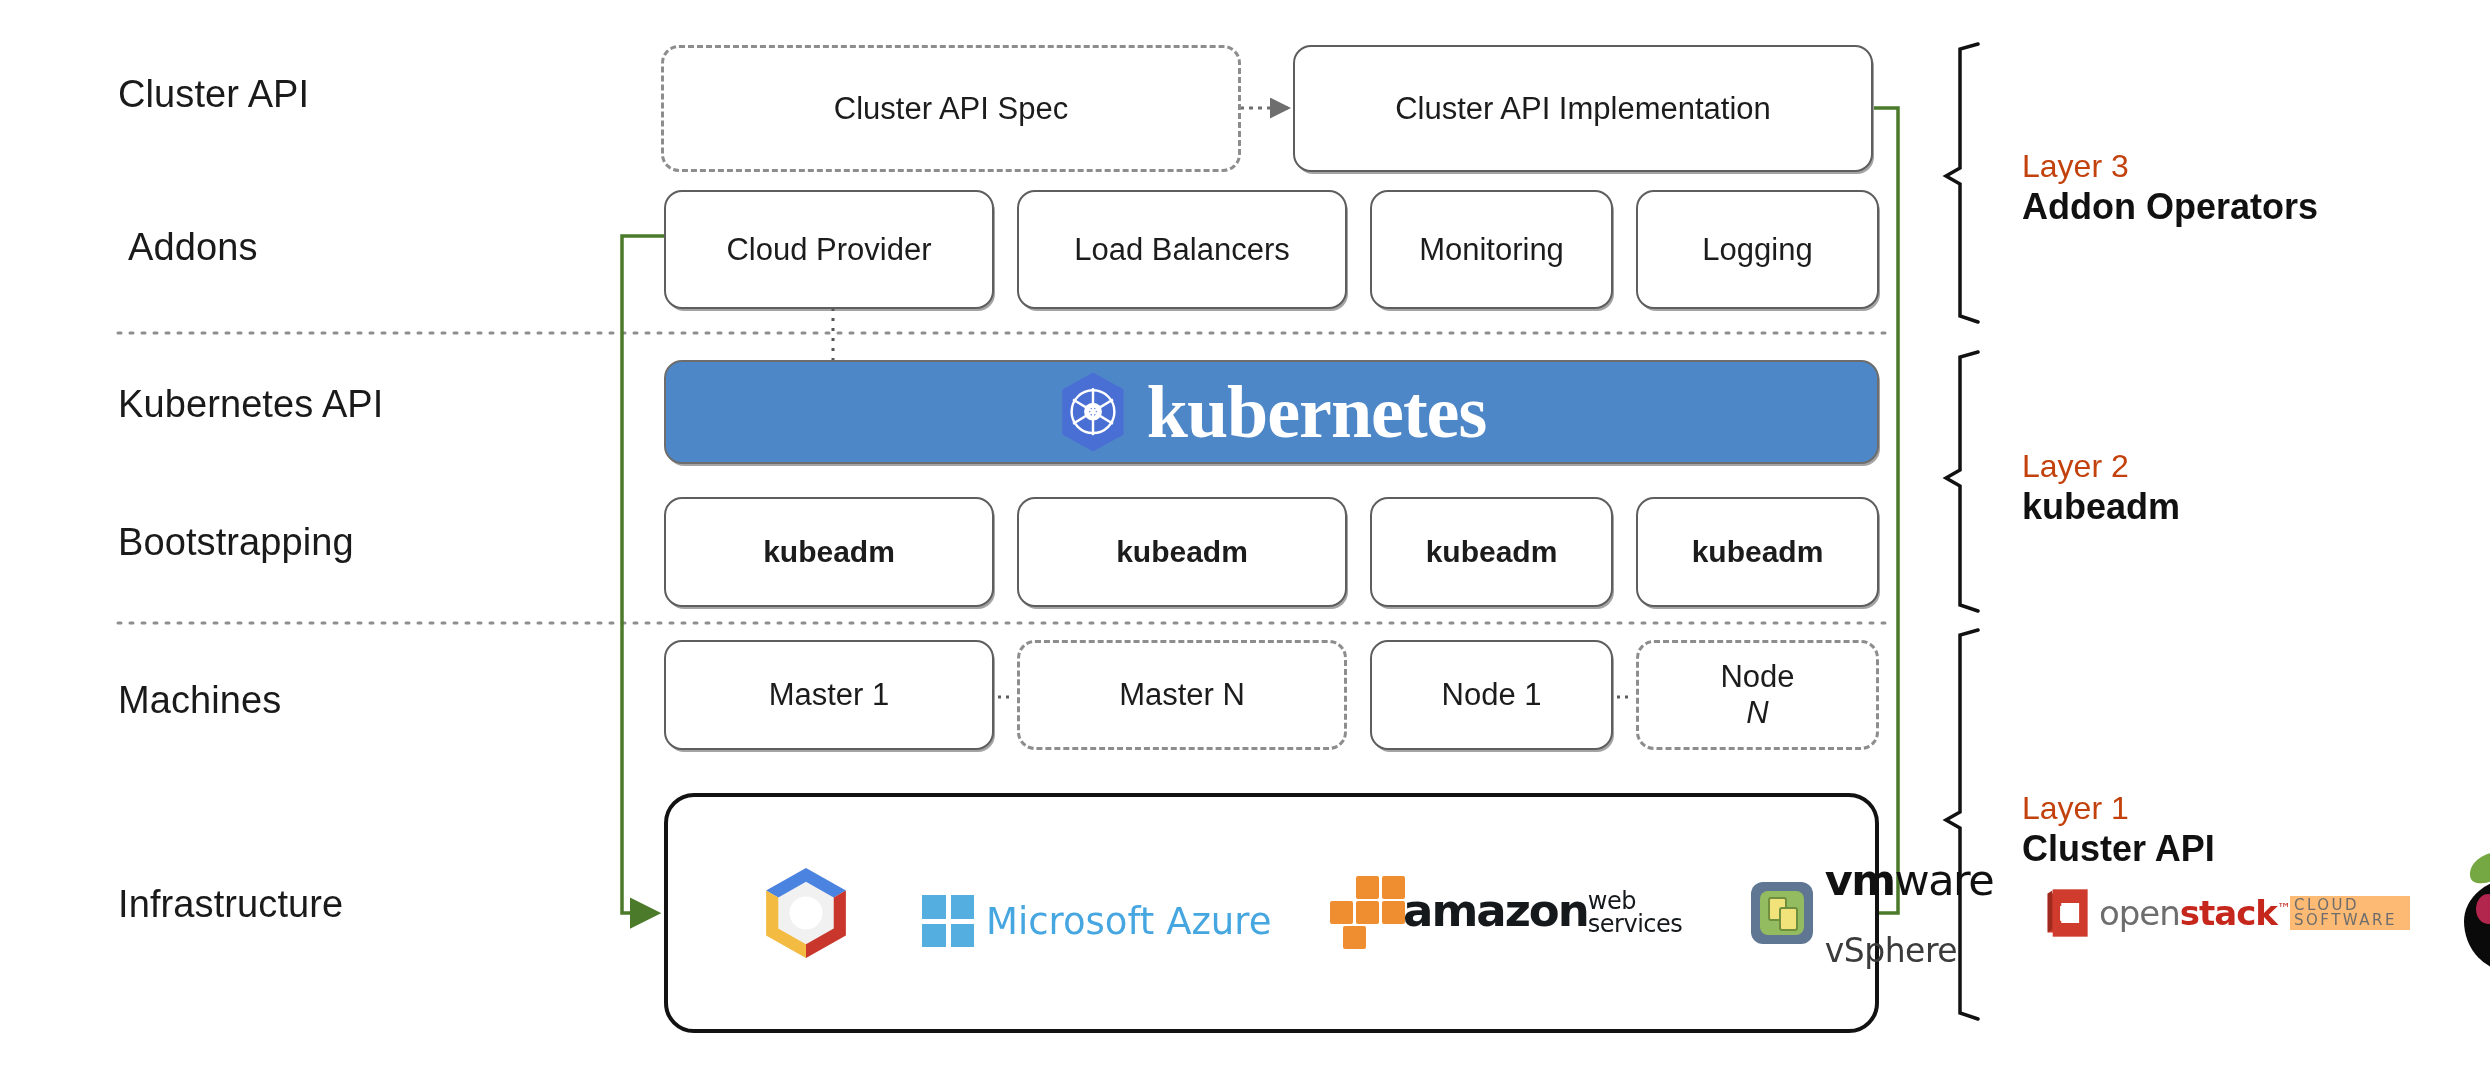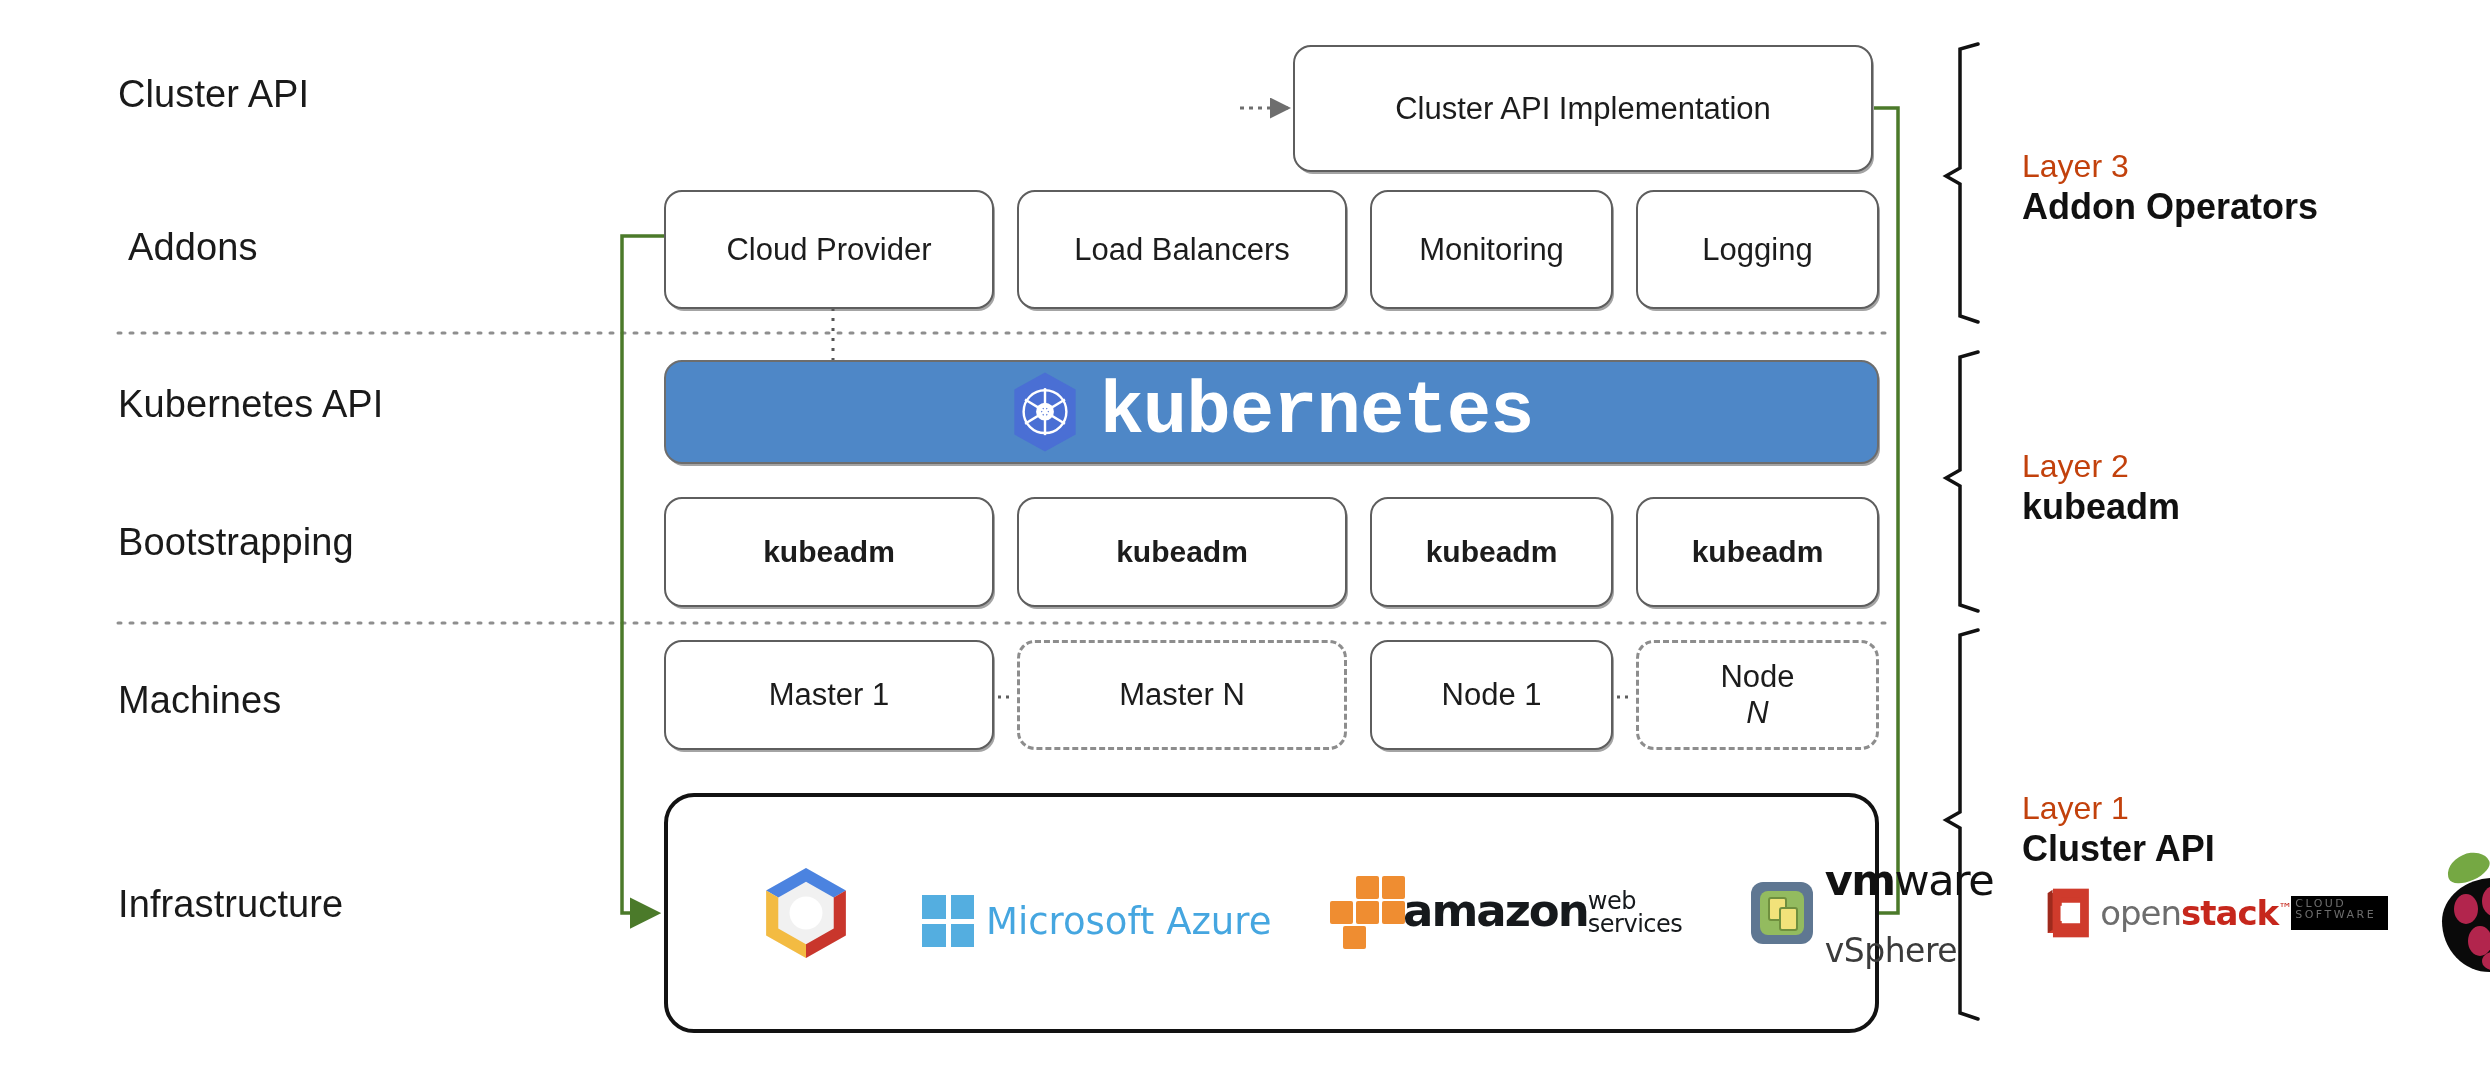--- a/index.html
+++ b/index.html
@@ -21,21 +21,21 @@
   .node.dashed{border:3px dashed #8d8d8d;}
   .node.bold span{font-weight:bold;font-size:30px;}
   .node .ital{font-style:italic;}
 
   
   .k8s-banner{position:absolute;box-sizing:border-box;background:#4e87c7;
               border:2.5px solid #6d6d6d;border-radius:18px;
               display:flex;align-items:center;justify-content:center;gap:18px;
               box-shadow:2px 3px 0 -1px rgba(90,90,90,.55);}
   .k8s-word{font-size:74px;font-weight:bold;color:#ffffff;letter-spacing:-1px;
-            font-family:Liberation Mono, monospace;line-height:1;}
+            font-family:Liberation Serif, serif;line-height:1;}
 
   
   .infra-box{position:absolute;box-sizing:border-box;background:#fff;
              border:4px solid #121212;border-radius:30px;
              display:flex;align-items:center;}
   .logo-row{display:flex;align-items:center;width:100%;justify-content:flex-start;}
   .logo{position:relative;display:flex;align-items:center;justify-content:center;}
 
   
   .azure-wrap{display:flex;align-items:center;gap:12px;margin-top:16px;}
@@ -74,21 +74,21 @@
           font-family:"DejaVu Sans",sans-serif;margin-top:34px;}
 
   
   .os-wrap{display:flex;align-items:center;gap:9px;}
   .os-ico{width:56px;height:58px;position:relative;}
   .os-text{display:flex;flex-direction:row;line-height:1;}
   .os-top{font-size:34px;letter-spacing:-1px;font-family:"DejaVu Sans",sans-serif;}
   .os-open{color:#6d6d6d;}
   .os-stack{color:#c6271c;font-weight:bold;}
   .os-tm{font-size:14px;color:#c6271c;vertical-align:super;}
-  .os-bot{font-size:11px;color:#6d6d6d;letter-spacing:2.5px;background:#000000;
+  .os-bot{font-size:15px;color:#6d6d6d;letter-spacing:2.5px;background:#fdba74;
           padding:2px 4px;font-family:"DejaVu Sans",sans-serif;}
 
   
   .rpi{position:relative;width:104px;height:118px;}
   .rpi .leafL,.rpi .leafR{position:absolute;top:0;width:44px;height:27px;
         background:#75a843;border-radius:50% 50% 50% 50%/60% 60% 40% 40%;}
   .rpi .leafL{left:4px;transform:rotate(-24deg);}
   .rpi .leafR{left:54px;transform:rotate(24deg);}
   .rpi .berry{position:absolute;top:24px;left:0;width:104px;height:94px;
         background:#0a0a0a;border-radius:50% 50% 46% 46%/46% 46% 54% 54%;}
@@ -137,20 +137,23 @@
     </g>
   </svg>
 
   <div class="row-label" style="left:118px;top:75px;">Cluster API</div>
   <div class="row-label" style="left:128px;top:228px;">Addons</div>
   <div class="row-label" style="left:118px;top:385px;">Kubernetes API</div>
   <div class="row-label" style="left:118px;top:523px;">Bootstrapping</div>
   <div class="row-label" style="left:118px;top:681px;">Machines</div>
   <div class="row-label" style="left:118px;top:885px;">Infrastructure</div>
 
+  <div class="node dashed" style="left:661px;top:45px;width:580px;height:127px;">
+    <span>Cluster API Spec</span>
+  </div>
 
   <div class="node solid" style="left:1293px;top:45px;width:580px;height:127px;">
     <span>Cluster API Implementation</span>
   </div>
 
   <div class="node solid" style="left:664px;top:190px;width:330px;height:119px;">
     <span>Cloud Provider</span>
   </div>
   <div class="node solid" style="left:1017px;top:190px;width:330px;height:119px;">
     <span>Load Balancers</span>

